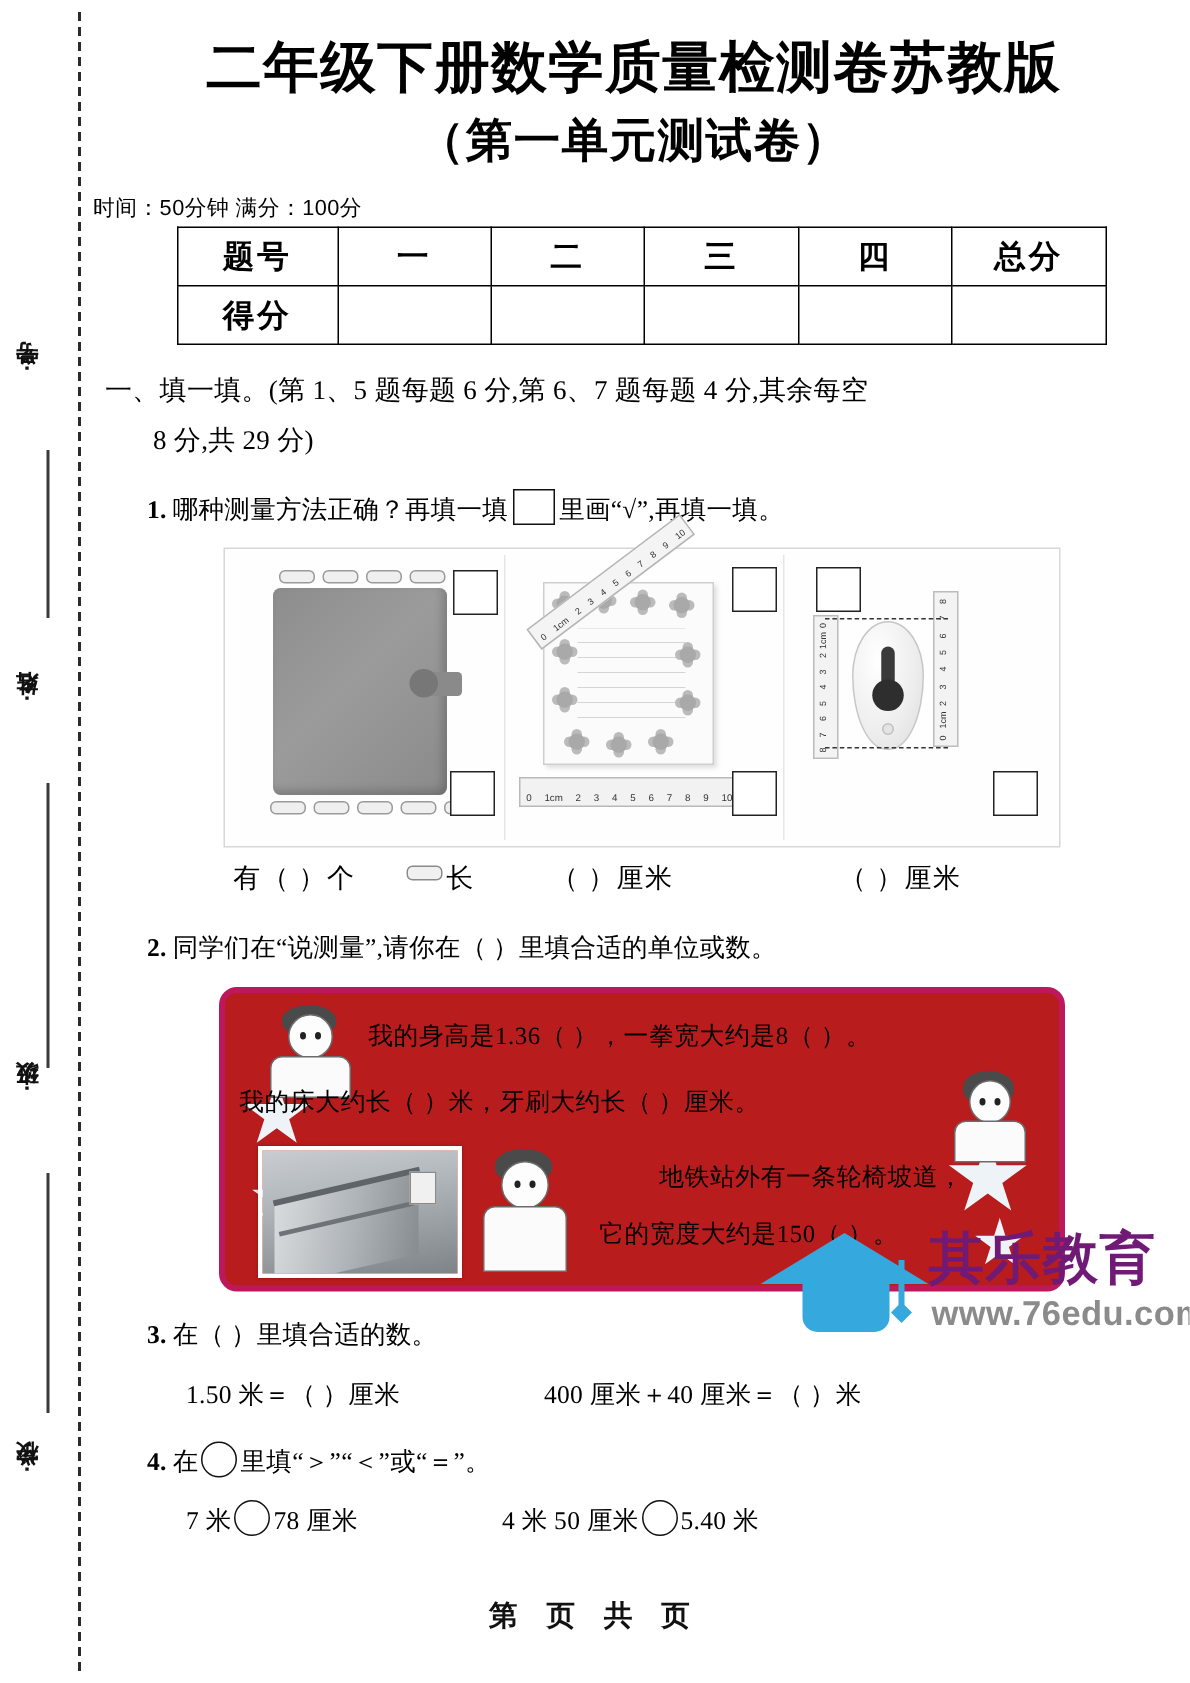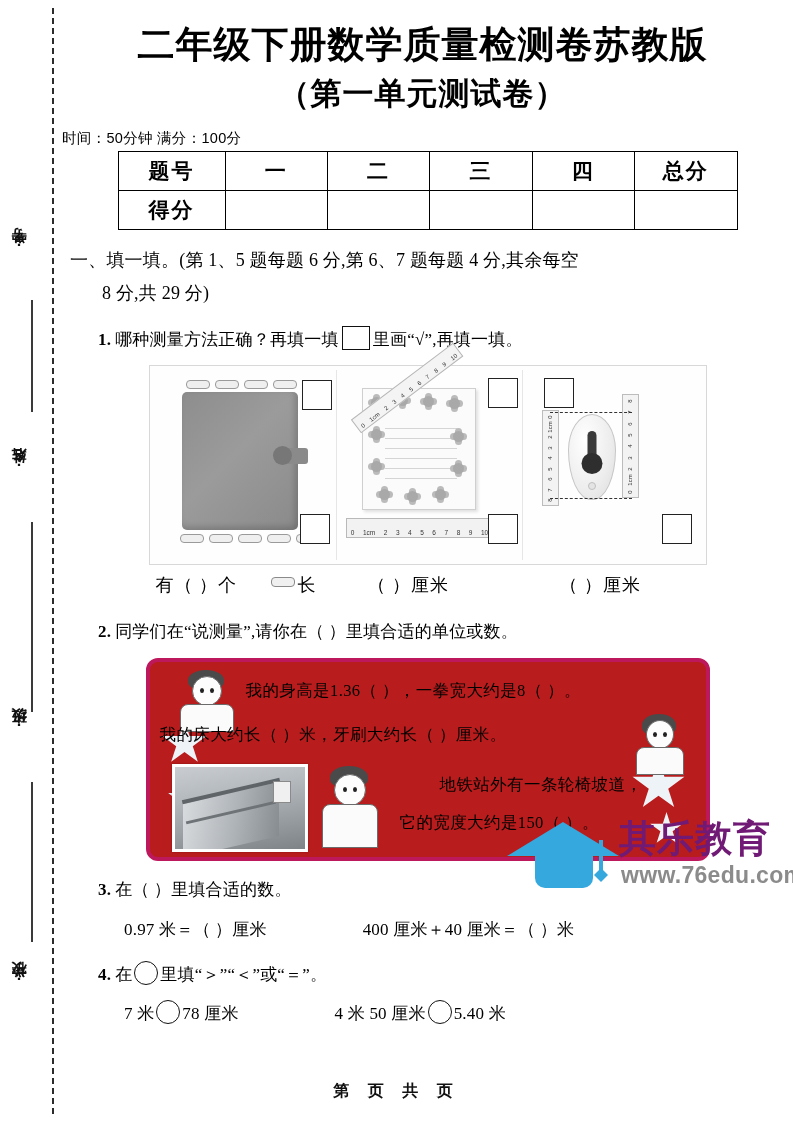--- a/index.html
+++ b/index.html
@@ -420,24 +420,24 @@
     right: 14px; top: 14px;
     width: 16px; height: 20px;
     background: #f0f0f0;
     border: 1px solid #8a8a8a;
   }
 
   
   .footer {
     position: absolute;
     left: 0; right: 0;
-    bottom: 20px;
+    bottom: 32px;
     text-align: center;
     font-family: "Liberation Sans","DejaVu Sans",sans-serif;
-    font-size: 16px;
+    font-size: 19px;
     letter-spacing: 7px;
     color: #111;
     font-weight: 600;
   }
 
   
   .logo {
     position: absolute;
     right: 12px;
     bottom: 22px;
@@ -698,21 +698,21 @@
     <div class="kid-body" style="left:172px; top:142px; width:54px; height:42px;"></div>
 
     <div class="p2-text" style="left:250px; top:112px;margin-left:40px;">地铁站外有一条轮椅坡道，</div>
     <div class="p2-text" style="left:250px; top:150px;">它的宽度大约是150（      ）。</div>
   </div>
 
   <div class="q">
     <span class="num">3.</span><span>在（      ）里填合适的数。</span>
   </div>
   <div class="q-sub">
-    <span>0.97 米＝（      ）厘米</span><span class="gap-lg"></span><span>400 厘米＋40 厘米＝（      ）米</span>
+    <span>1.50 米＝（      ）厘米</span><span class="gap-lg"></span><span>400 厘米＋40 厘米＝（      ）米</span>
   </div>
 
   <div class="q">
     <span class="num">4.</span><span>在</span><span class="circ-inline"></span><span>里填“＞”“＜”或“＝”。</span>
   </div>
   <div class="q-sub">
     <span>7 米</span><span class="circ-inline"></span><span>78 厘米</span><span class="gap-lg"></span><span>4 米 50 厘米</span><span class="circ-inline"></span><span>5.40 米</span>
   </div>
 
   <div class="logo">

